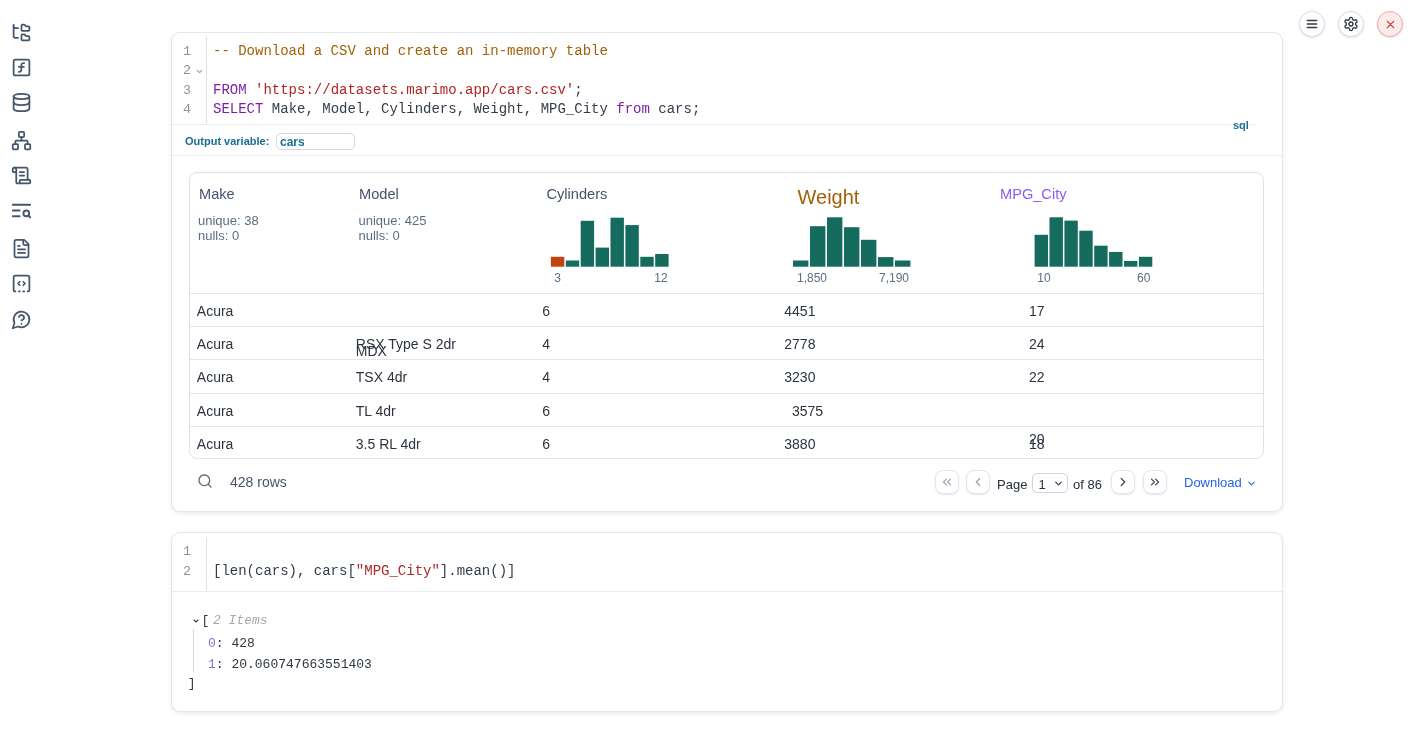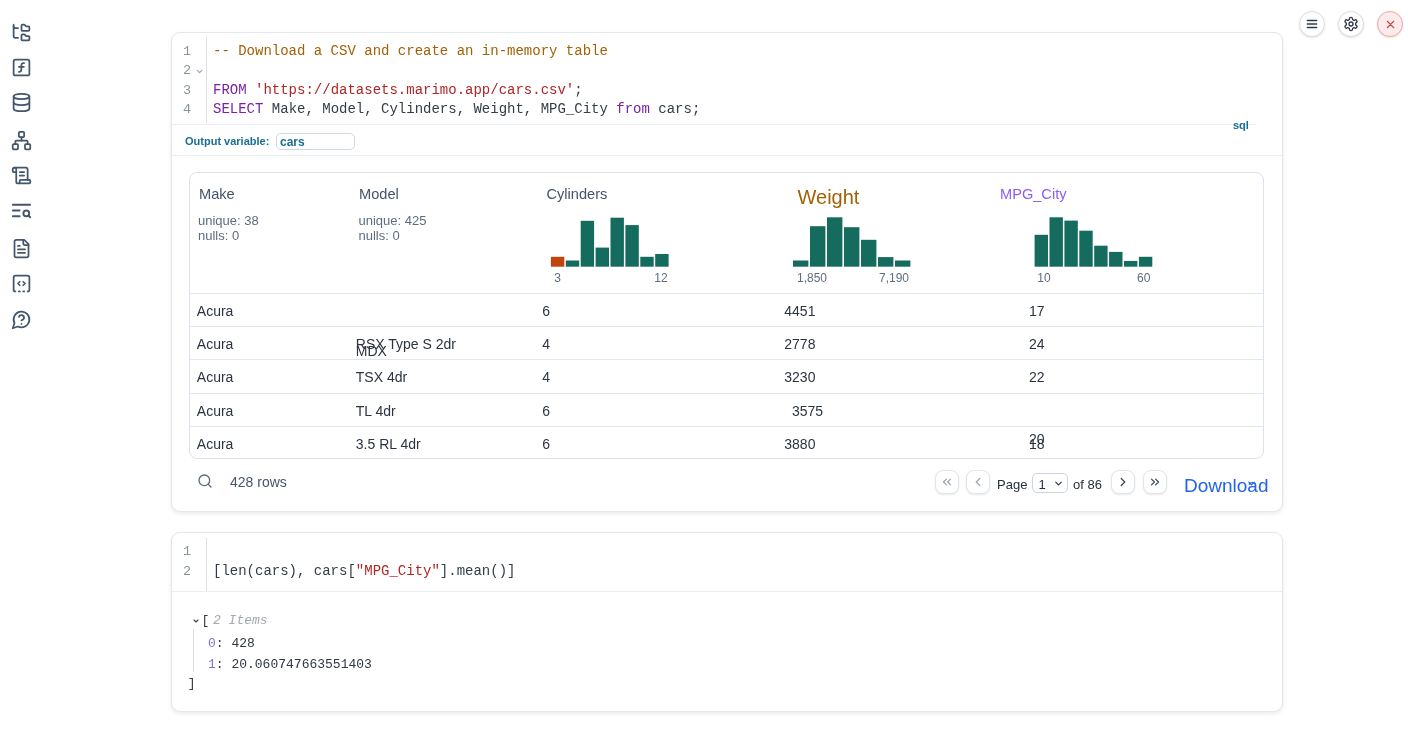--- a/index.html
+++ b/index.html
@@ -237,21 +237,21 @@
     <svg width="14" height="14" viewBox="0 0 24 24" fill="none" stroke="#3d4a59" stroke-width="2.2" stroke-linecap="round" stroke-linejoin="round">
         <path d="m9 18 6-6-6-6"></path>
       </svg>
   </div>
   <div class="pgbtn" style="left:1143px; top:470px;">
     <svg width="14" height="14" viewBox="0 0 24 24" fill="none" stroke="#3d4a59" stroke-width="2.2" stroke-linecap="round" stroke-linejoin="round">
         <path d="m13 17 5-5-5-5"></path>
         <path d="m6 17 5-5-5-5"></path>
       </svg>
   </div>
-  <div class="abs" style="left:1184px; top:474.5px; font-size:19px; color:#2563eb;">Download</div>
+  <div class="abs" style="left:1184px; top:474.5px; font-size:13px; color:#2563eb;">Download</div>
   <svg class="abs" style="left:1246px; top:478px;" width="11" height="11" viewBox="0 0 24 24" fill="none" stroke="#2563eb" stroke-width="2.2" stroke-linecap="round" stroke-linejoin="round">
       <path d="m6 9 6 6 6-6"></path>
     </svg>
 
   <div class="cell" style="top:532px; height:180px;"></div>
   <div class="gutterline" style="left:206px; top:537.5px; height:53.5px;"></div>
   <div class="lnum" style="left:171px; top:542px;">1</div>
   <div class="lnum" style="left:171px; top:561.5px;">2</div>
   <div class="codeline" style="left:213px; top:561.5px;">[len(cars), cars[<span class="st">"MPG_City"</span>].mean()]</div>
   <div class="hdiv" style="left:172px; top:591.3px; width:1110px;"></div>

